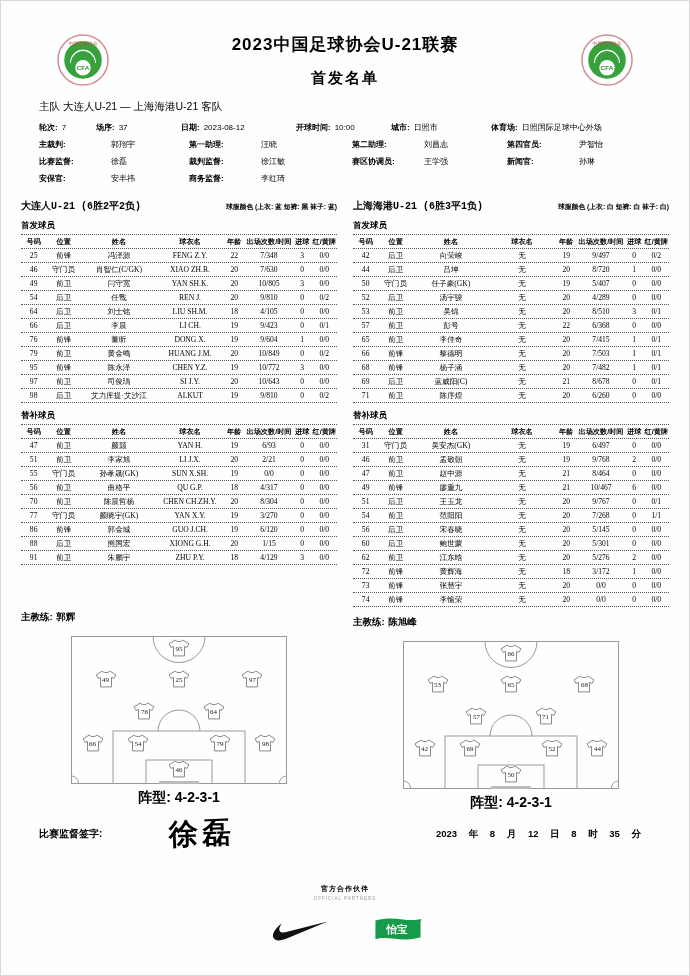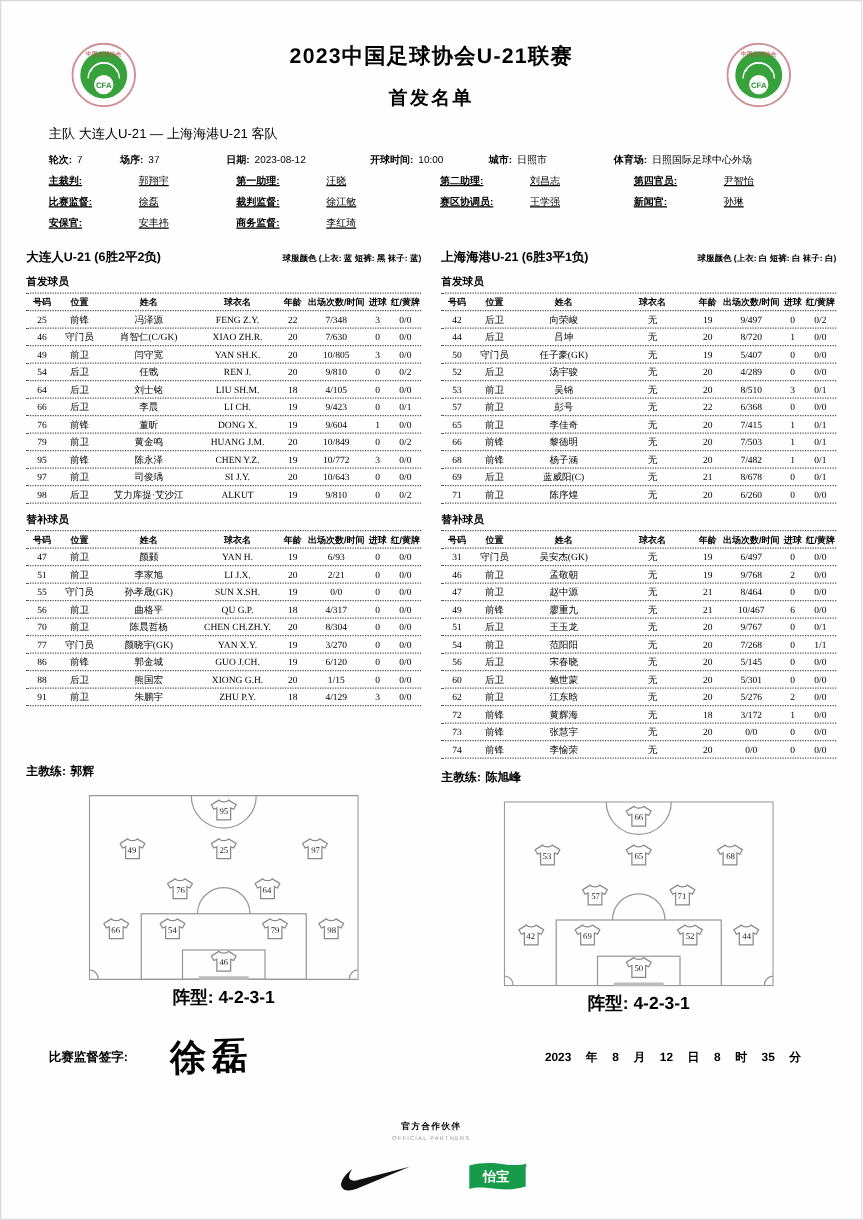--- a/index.html
+++ b/index.html
@@ -17,28 +17,28 @@
   .emblem { width: 52px; height: 52px; flex: 0 0 auto; }
 
   
   .match-block { padding: 0 38px; margin-top: 12px; }
   .match-teams { font-size: 10.5px; font-weight: normal; }
   .pairs { display: grid; font-size: 8px; line-height: 13px; margin-top: 4px; }
   .pairs .pair b { font-weight: bold; }
   .pairs .pair span { margin-left: 4px; }
   .row1 { grid-template-columns: 57px 85px 115px 95px 100px auto; margin-top: 7px; }
   .offrow { grid-template-columns: 150px 163px 155px auto; }
-  .offrow .pair { display: grid; grid-template-columns: 72px auto; text-decoration: underline; }
+  .offrow .pair { display: grid; grid-template-columns: 72px auto; }
   .offrow .pair span { margin-left: 0; }
 
   
   .teams { display: grid; grid-template-columns: 1fr 1fr; column-gap: 16px;
            padding: 0 20px; margin-top: 14px; }
   .team-head { display: flex; justify-content: space-between; align-items: baseline; }
-  .team-name { font-size: 10px; font-weight: bold; }
+  .team-name { font-size: 10px; font-weight: bold; font-family: Liberation Mono, monospace; }
   .kit { font-size: 6.8px; font-weight: bold; white-space: nowrap; }
   .sec-label { font-size: 8.5px; font-weight: bold; margin: 7px 0 2px 0; }
 
   .tbl { font-family: "Liberation Serif", serif; font-size: 7.6px; }
   .trow { display: grid; text-align: center; line-height: 13px;
           grid-template-columns: 8% 11% 24% 21% 7% 15% 6% 8%;
           border-bottom: 1px dotted #555; }
   .trow.thead { font-family: "Liberation Sans", sans-serif; font-weight: bold;
                 font-size: 7.2px; border-top: 1px dotted #555; }
   .subs-tbl { min-height: 178px; }
@@ -51,21 +51,21 @@
   .pitch { position: relative; width: 216px; height: 148px; }
   .pitch-lines { position: absolute; inset: 0; width: 100%; height: 100%; }
   .player { position: absolute; width: 22px; height: 18px; transform: translate(-50%,-50%); }
   .player svg { width: 100%; height: 100%; display: block; }
   .pnum { position: absolute; left: 0; right: 0; top: 6px; text-align: center;
           font: 7px "Liberation Serif", serif; color: #222; }
   .formation { font-size: 14px; font-weight: bold; margin-top: 5px; }
 
   
   .legend { padding: 0 38px; margin-top: 16px; font-size: 9px; font-weight: bold; }
-  .sig-row { display: flex; align-items: center; padding: 0 38px; margin-top: 14px; }
+  .sig-row { display: flex; align-items: center; padding: 0 38px; margin-top: 2px; gap: 33px; }
   .sig-label { font-size: 10px; font-weight: bold; }
   .sig-name { font-family: "Liberation Serif", serif; font-size: 29px; font-weight: bold;
               margin-left: 34px; transform: rotate(-2deg); letter-spacing: 4px; }
   .sig-date { margin-left: auto; font-size: 9.5px; font-weight: bold; word-spacing: 9px;
               padding-right: 10px; }
   .footer { text-align: center; margin-top: 30px; }
   .partners-cn { font-size: 7px; font-weight: bold; letter-spacing: 1px; }
   .partners-en { font-size: 4.5px; color: #999; letter-spacing: 1px; margin-top: 2px; }
   .sponsor-row { display: flex; justify-content: center; align-items: center;
                  gap: 44px; margin-top: 16px; }

